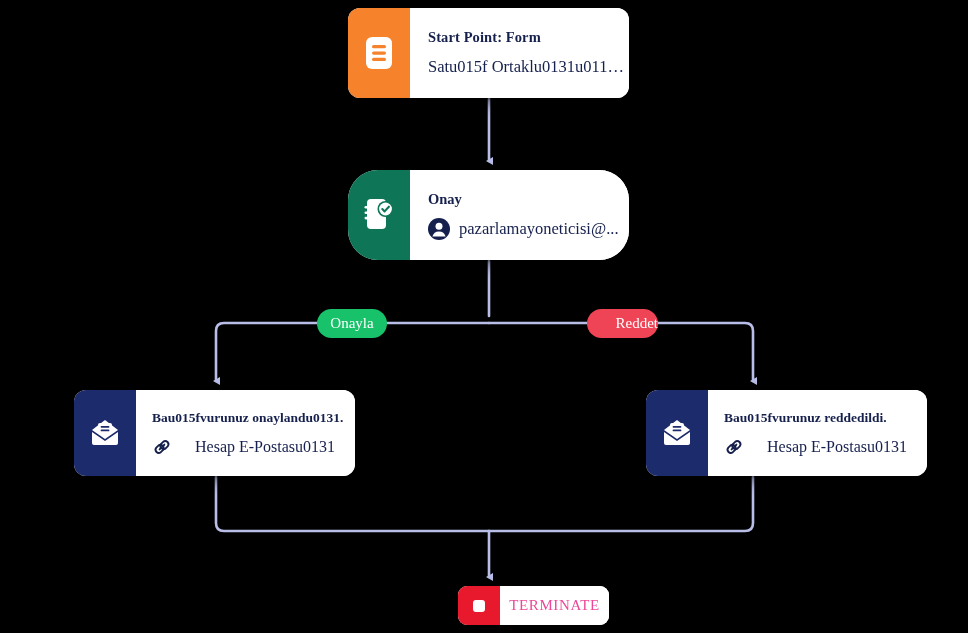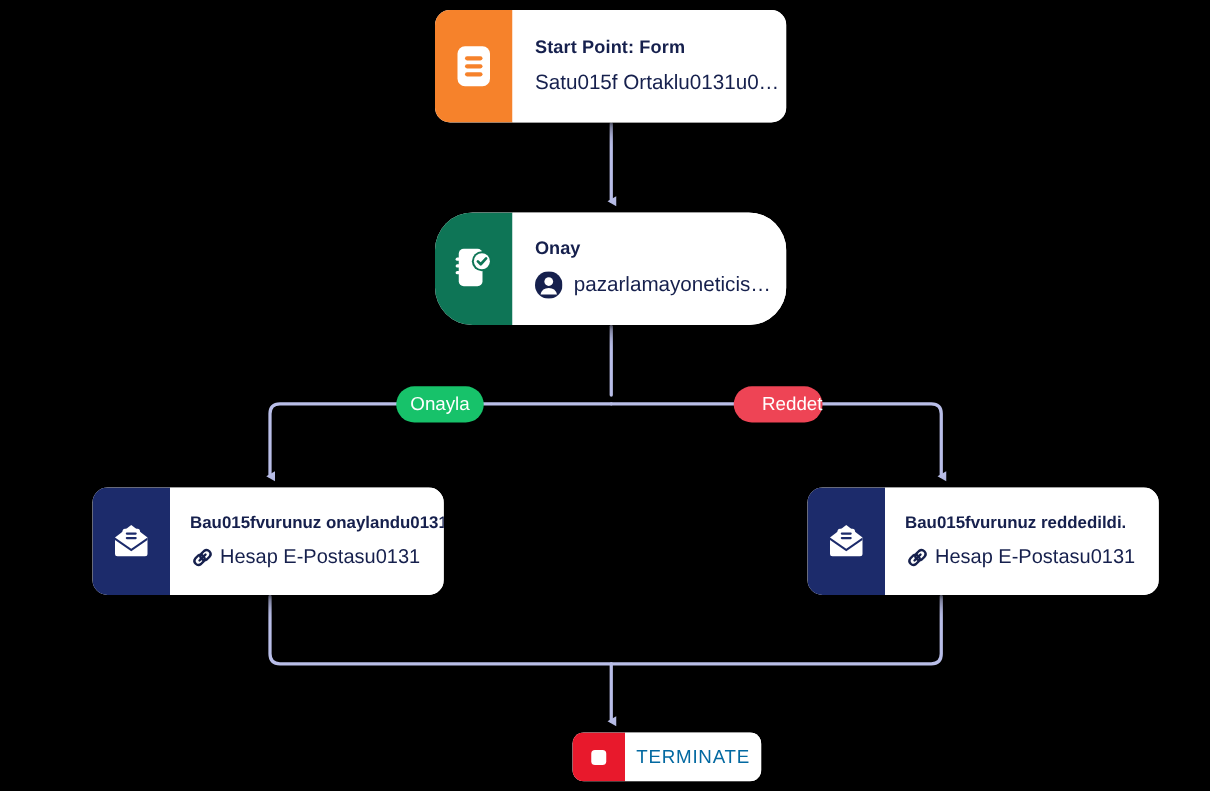--- a/index.html
+++ b/index.html
@@ -6,21 +6,21 @@
     margin: 0;
     padding: 0;
     background: #000000;
   }
   #canvas {
     position: relative;
     width: 968px;
     height: 633px;
     background: #000000;
     overflow: hidden;
-    font-family: Liberation Sans, sans-serif;
+    font-family: Liberation Serif, serif;
   }
   #edges {
     position: absolute;
     left: 0;
     top: 0;
     width: 968px;
     height: 633px;
   }
 
   
@@ -80,35 +80,35 @@
   #node-approval .node-title { font-size: 14.5px; }
   #node-approval .node-sub { font-size: 16.5px; gap: 9px; }
 
   
   .node-email { top: 390px; width: 281px; height: 86px; }
   #node-email-approved { left: 74px; }
   #node-email-rejected { left: 614px; margin-left: 32px; }
   .node-email .icon-panel { width: 62px; background: #1C2B6B; }
   .node-email .node-body { padding: 0 8px 0 16px; gap: 11px; }
   .node-email .node-title { font-size: 13.5px; }
-  .node-email .node-sub { font-size: 16px; gap: 4px; }
+  .node-email .node-sub { font-size: 16px; gap: 23px; }
 
   
   #node-terminate { left: 458px; top: 586px; width: 151px; height: 39px; border-radius: 9px; }
   #node-terminate .icon-panel { width: 42px; background: #E8192C; }
   #node-terminate .node-body {
     align-items: center;
     justify-content: center;
     flex-direction: row;
   }
   #node-terminate .node-title {
     font-size: 15px;
     font-weight: normal;
     letter-spacing: .6px;
-    color: #0369a1;
+    color: #ec4899;
   }
 
   
   .pill {
     position: absolute;
     display: flex;
     align-items: center;
     justify-content: center;
     border-radius: 999px;
     color: #ffffff;

